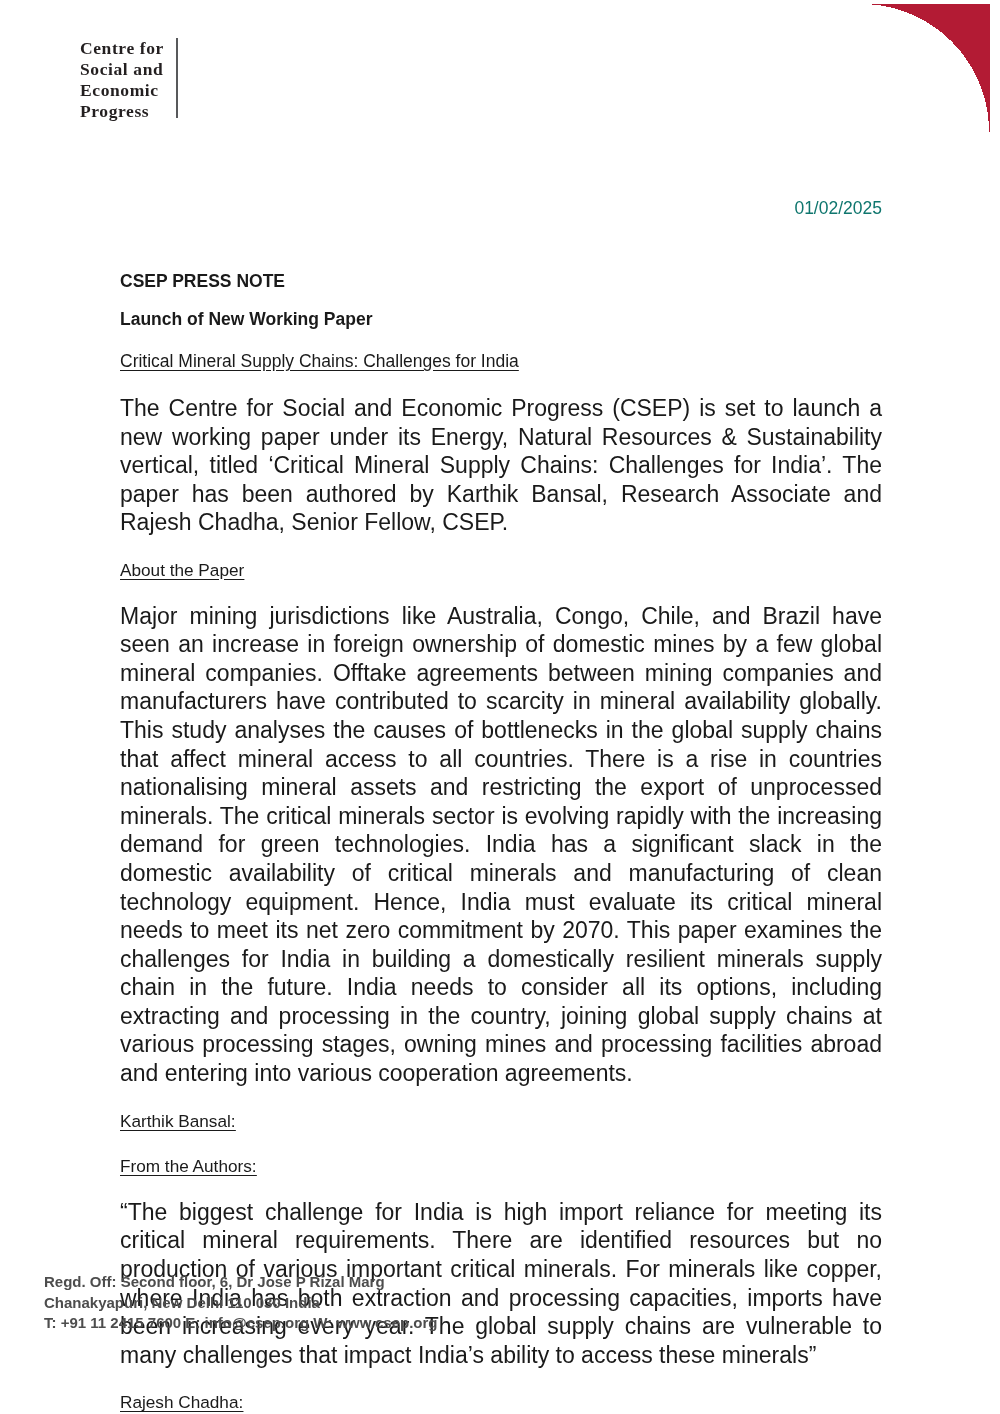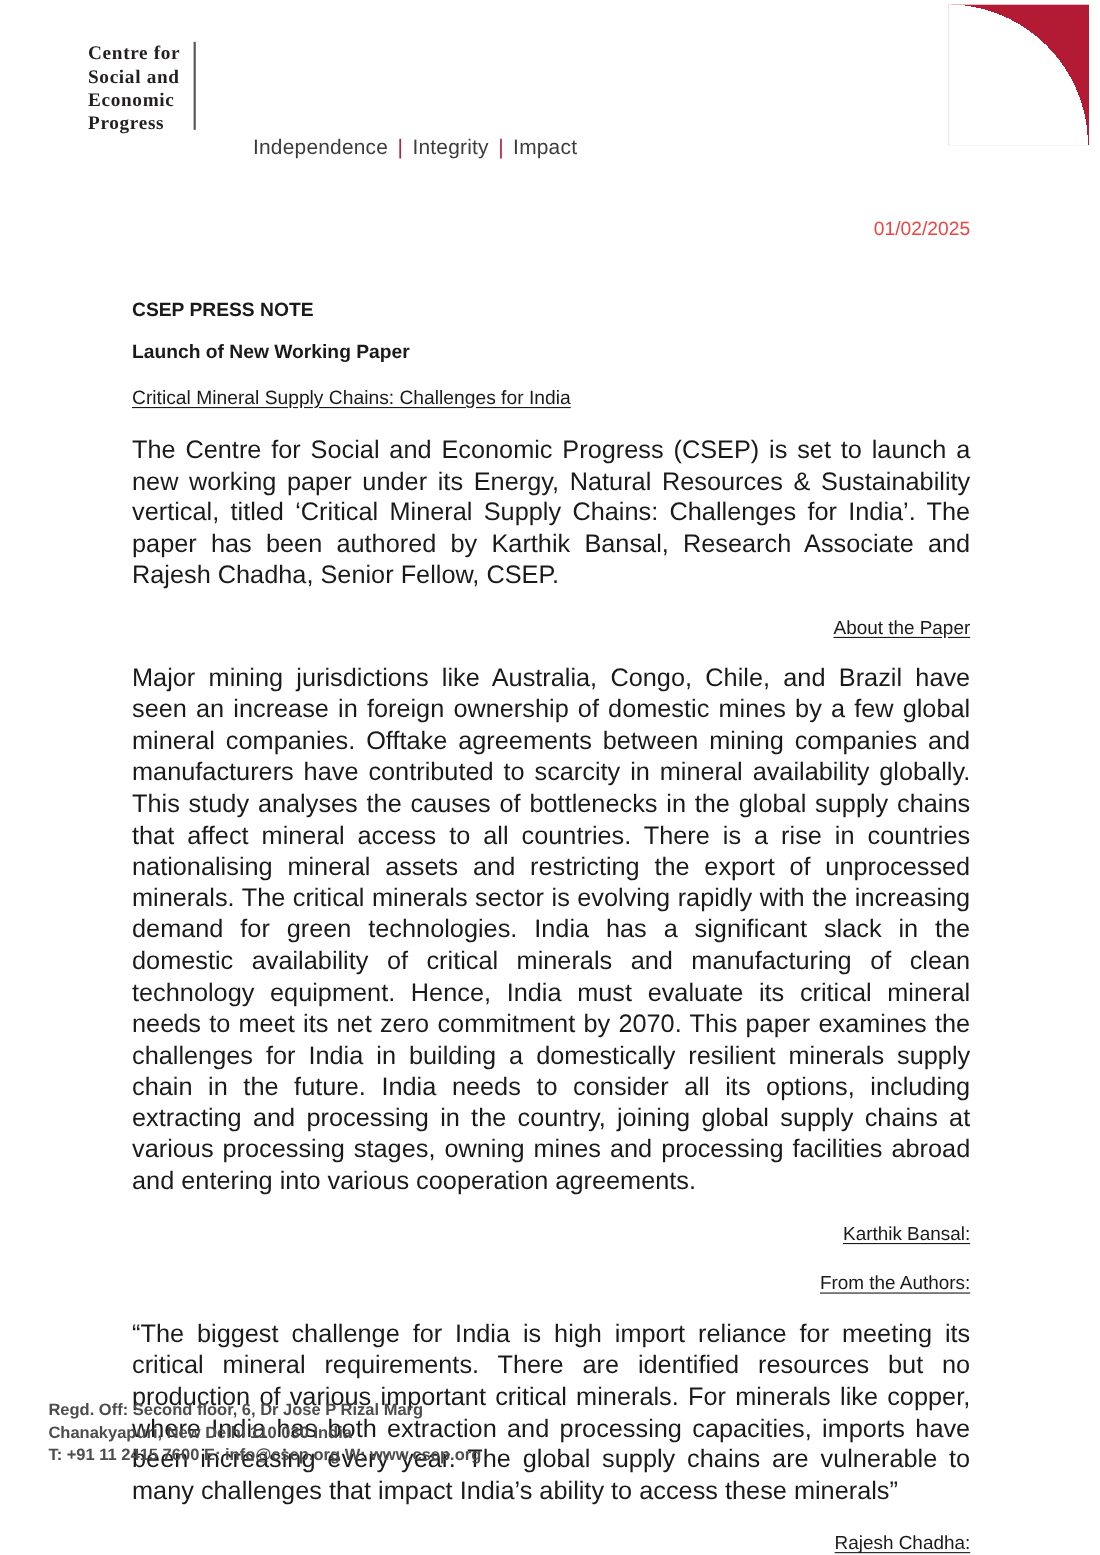--- a/index.html
+++ b/index.html
@@ -116,21 +116,21 @@
   }
   .tagline .sep { color: #b3213c; padding: 0 3px; }
 
   
   .doc-date {
     position: absolute;
     right: 118px;
     top: 197px;
     font-size: 17.5px;
     line-height: 22px;
-    color: #ef4444;
+    color: #0f766e;
   }
 
   
   .page {
     position: absolute;
     left: 120px;
     top: 270px;
     width: 762px;
   }
   .title-block { text-align: left; }
@@ -160,23 +160,23 @@
     margin: 0 0 19px 0;
     -webkit-hyphens: none;
     hyphens: none;
   }
   p.body-par.last { margin-bottom: 19px; }
   h2.section-head {
     font-size: 17.2px;
     line-height: 28.6px;
     font-weight: 400;
     margin: 0 0 17px 0;
+    text-decoration: underline;
     text-underline-offset: 3px;
     display: block;
-    text-align: right;
   }
   h2.section-head span { text-decoration: underline; text-underline-offset: 3px; }
 
   
   .footer {
     position: absolute;
     left: 44px;
     top: 1272px;
     width: 600px;
   }
@@ -206,27 +206,20 @@
 <div class="masthead">
   <div class="logo-row">
     <div class="logo-words">
       <div>Centre for</div>
       <div>Social and</div>
       <div>Economic</div>
       <div>Progress</div>
     </div>
     <div class="logo-divider"></div>
   </div>
-  <div class="tagline">
-    <span>Independence</span>
-    <span class="sep">|</span>
-    <span>Integrity</span>
-    <span class="sep">|</span>
-    <span>Impact</span>
-  </div>
 </div>
 
 <div class="doc-date">01/02/2025</div>
 
 <div class="page">
 
   <div class="title-block">
     <div class="t-main">CSEP PRESS NOTE</div>
     <div class="t-sub">Launch of New Working Paper</div>
     <div class="t-paper">Critical Mineral Supply Chains: Challenges for India</div>

